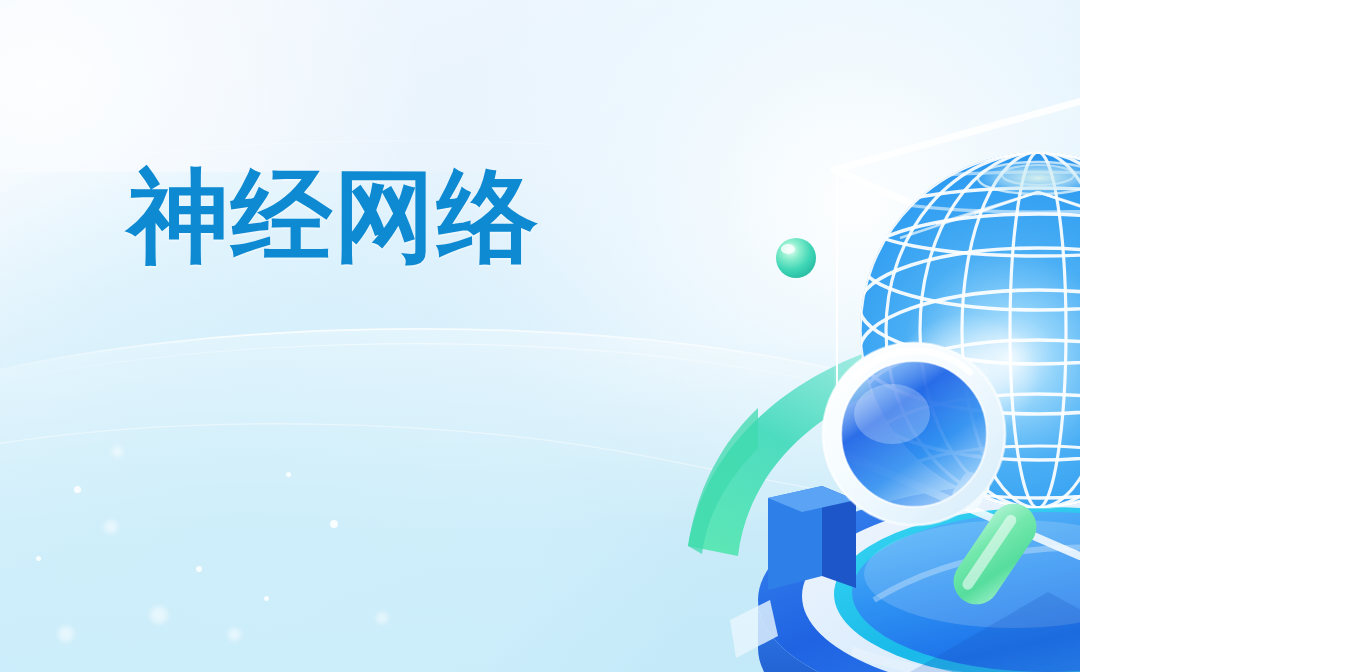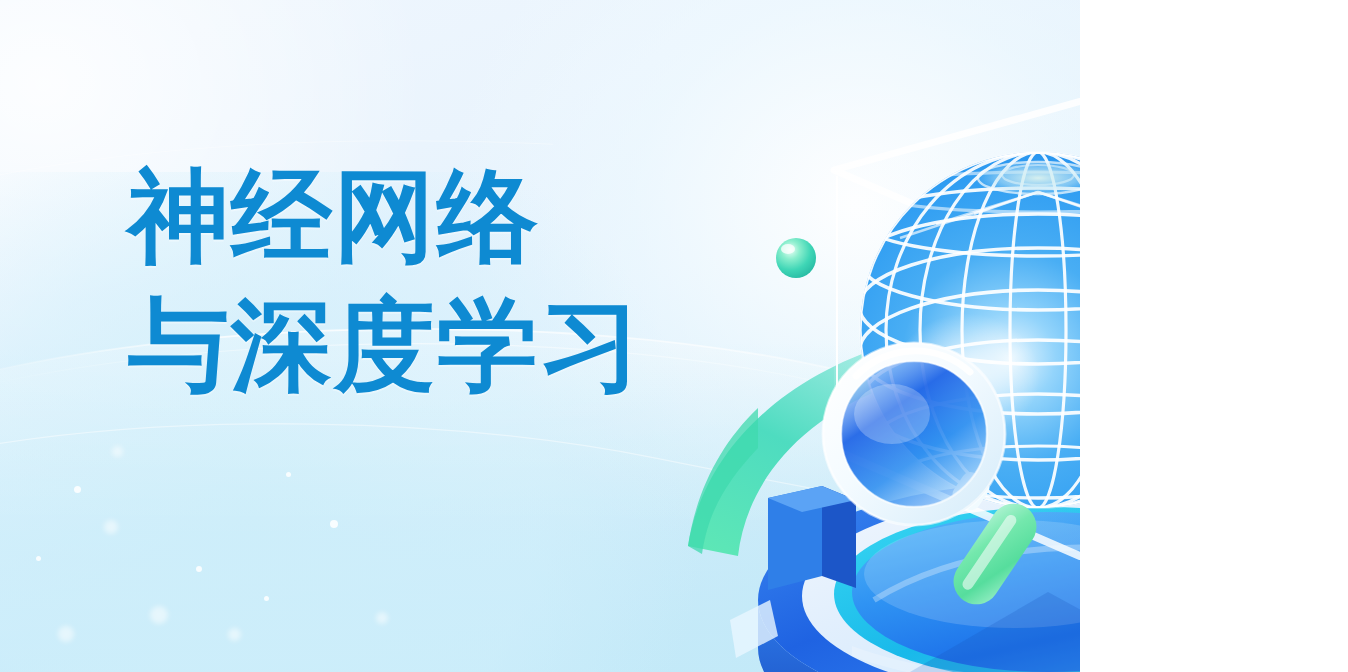--- a/index.html
+++ b/index.html
@@ -108,21 +108,20 @@
   <div class="dot soft" style="left:228px;top:628px;width:13px;height:13px;"></div>
   <div class="dot" style="left:264px;top:596px;width:5px;height:5px;"></div>
   <div class="dot soft" style="left:58px;top:626px;width:16px;height:16px;"></div>
   <div class="dot" style="left:330px;top:520px;width:8px;height:8px;"></div>
   <div class="dot soft" style="left:112px;top:446px;width:11px;height:11px;"></div>
   <div class="dot" style="left:286px;top:472px;width:5px;height:5px;"></div>
   <div class="dot soft" style="left:376px;top:612px;width:12px;height:12px;"></div>
 
   <div class="text-block">
     <div class="title-line">神经网络</div>
-    <div class="title-line">与深度学习</div>
   </div>
 
   <div class="illus">
     <svg viewBox="0 0 674 672" xmlns="http://www.w3.org/2000/svg">
       <defs>
 
         <radialGradient id="globeSurf" cx="42%" cy="58%" r="72%">
           <stop offset="0%" stop-color="#e9f7ff"></stop>
           <stop offset="18%" stop-color="#93d4fb"></stop>
           <stop offset="42%" stop-color="#49aef4"></stop>

